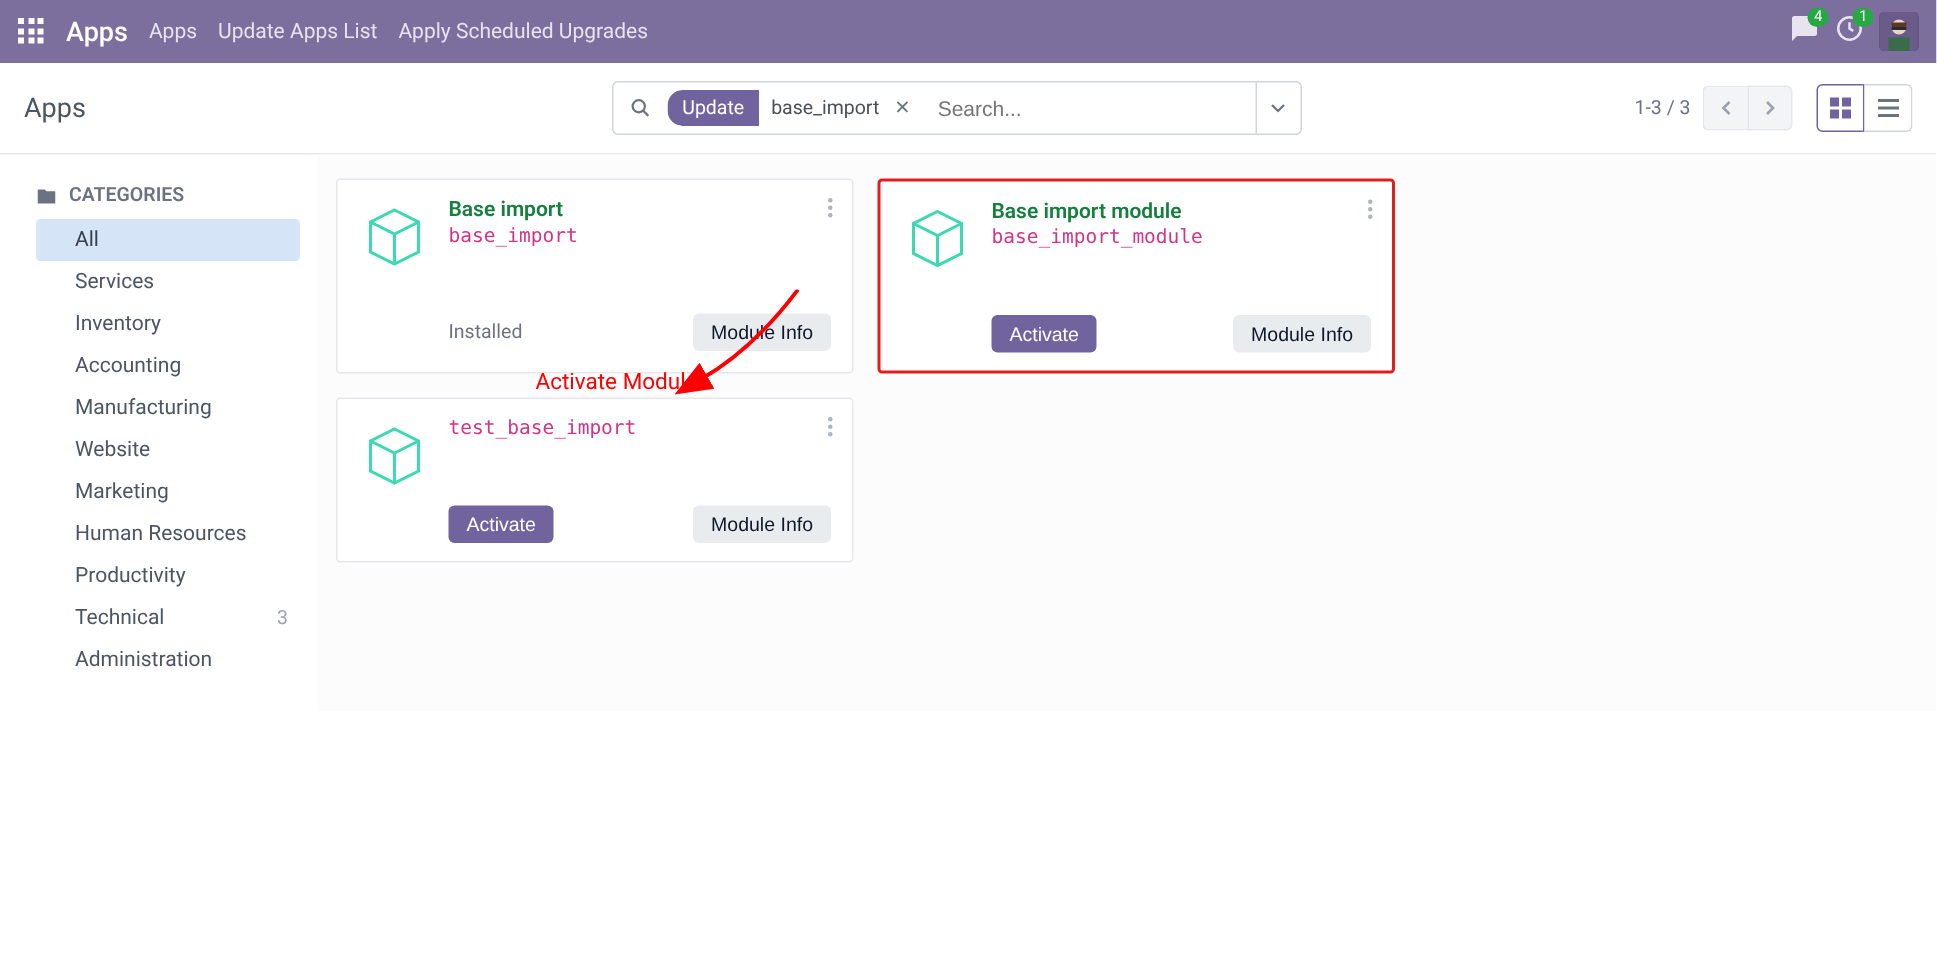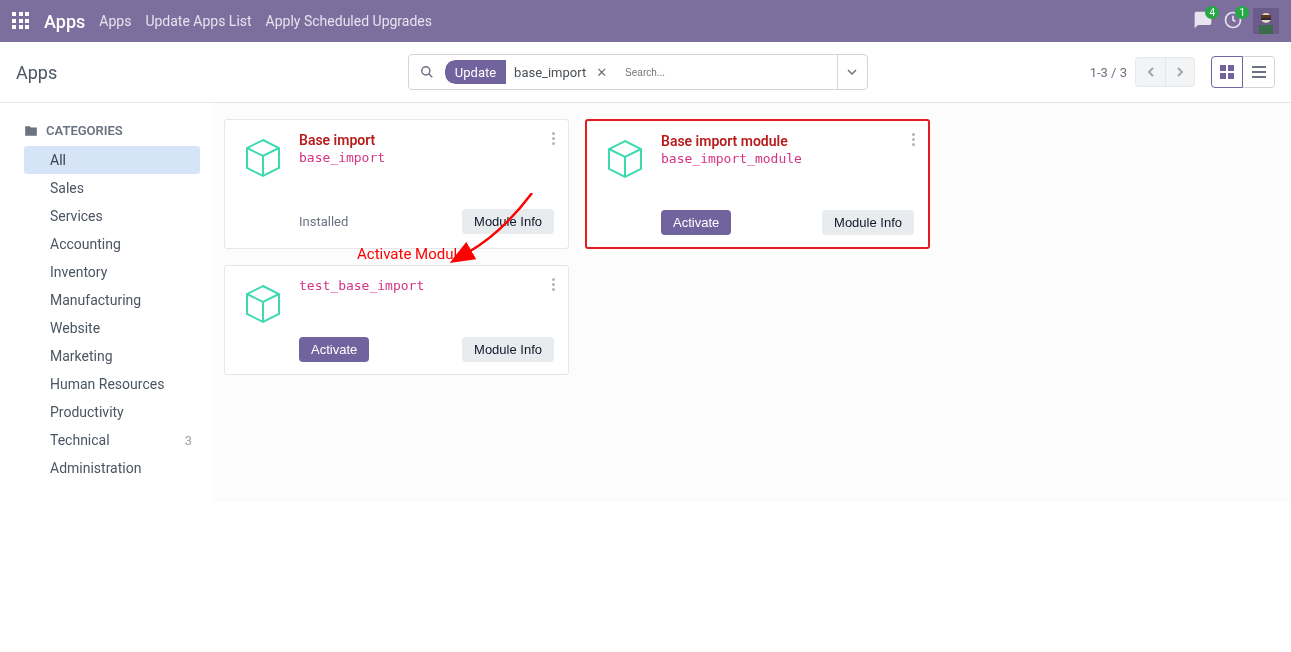--- a/index.html
+++ b/index.html
@@ -50,21 +50,21 @@
     align-items: center;
     background: #fff;
     border-radius: 10px;
     margin: 2px 4px 2px 0;
     height: 24px;
     overflow: hidden;
   }
   .facet-label { background: #71639e; color: #fff; padding: 0 10px; height: 100%; display: flex; align-items: center; font-size: 13px; border-radius: 10px 0 0 10px; }
   .facet-value { padding: 0 8px; color: #495057; font-size: 13px; }
   .facet-close { padding: 0 6px 0 2px; color: #6c757d; cursor: pointer; font-size: 13px; }
-  .search-input { border: none; outline: none; flex: 1; padding: 0 8px; color: #ec4899; font-size: 10px; min-width: 60px; }
+  .search-input { border: none; outline: none; flex: 1; padding: 0 8px; color: #ec4899; font-size: 14px; min-width: 60px; }
   .search-dropdown { width: 30px; border-left: 1px solid #d1d5db; height: 100%; display: flex; align-items: center; justify-content: center; cursor: pointer; color: #6b7280; }
   .cp-right { display: flex; align-items: center; gap: 16px; margin-left: 10px; }
   .pager { display: flex; align-items: center; gap: 8px; color: #6b7280; font-size: 13px; }
   .pager-btn { width: 30px; height: 30px; background: #f3f4f6; border: 1px solid #e5e7eb; display: flex; align-items: center; justify-content: center; cursor: pointer; color: #9ca3af; }
   .pager-btns { display: flex; }
   .pager-btns .pager-btn:first-child { border-radius: 4px 0 0 4px; border-right: none; }
   .pager-btns .pager-btn:last-child { border-radius: 0 4px 4px 0; }
   .view-switcher { display: flex; }
   .view-btn { width: 32px; height: 32px; border: 1px solid #d1d5db; display: flex; align-items: center; justify-content: center; cursor: pointer; }
   .view-btn:first-child { border-radius: 4px 0 0 4px; }
@@ -89,21 +89,21 @@
     border: 1px solid #e5e7eb;
     border-radius: 3px;
     padding: 12px 14px;
     display: flex;
     gap: 12px;
     position: relative;
   }
   .app-card.highlighted { border: 2px solid #e11d1d; }
   .app-icon { width: 48px; height: 48px; flex-shrink: 0; margin-top: 2px; }
   .app-body { flex: 1; min-width: 0; }
-  .app-title { font-size: 14px; font-weight: 600; color: #b91c1c; margin-bottom: 2px; }
+  .app-title { font-size: 14px; font-weight: 600; color: #15803d; margin-bottom: 2px; }
   .app-tech { font-family: ui-monospace, Menlo, Consolas, monospace; font-size: 13px; color: #d63384; margin-bottom: 10px; }
   .app-actions { display: flex; align-items: center; justify-content: space-between; gap: 8px; margin-top: 44px; }
   .app-status { color: #6b7280; font-size: 13px; }
   .btn { padding: 5px 12px; border-radius: 4px; font-size: 13px; cursor: pointer; border: none; }
   .btn-primary { background: #71639e; color: #fff; }
   .btn-secondary { background: #e9ecef; color: #0f172a; }
   .kebab { position: absolute; top: 10px; right: 8px; cursor: pointer; color: #adb5bd; width: 14px; text-align: center; }
   .kebab span { display: block; width: 3px; height: 3px; background: #adb5bd; border-radius: 50%; margin: 2px auto; }
 
   
@@ -224,30 +224,27 @@
       <svg width="14" height="14" viewBox="0 0 24 24" fill="#6b7280">
           <path d="M10 4H2v16h20V6H12l-2-2z"></path>
         </svg>
       <span>CATEGORIES</span>
     </div>
     <ul class="sidebar-list">
       <li class="sidebar-item active">
           <span>All</span>
         </li>
       <li class="sidebar-item">
-          <span>Sales</span>
-        </li>
-      <li class="sidebar-item">
           <span>Services</span>
         </li>
       <li class="sidebar-item">
+          <span>Inventory</span>
+        </li>
+      <li class="sidebar-item">
           <span>Accounting</span>
-        </li>
-      <li class="sidebar-item">
-          <span>Inventory</span>
         </li>
       <li class="sidebar-item">
           <span>Manufacturing</span>
         </li>
       <li class="sidebar-item">
           <span>Website</span>
         </li>
       <li class="sidebar-item">
           <span>Marketing</span>
         </li>

